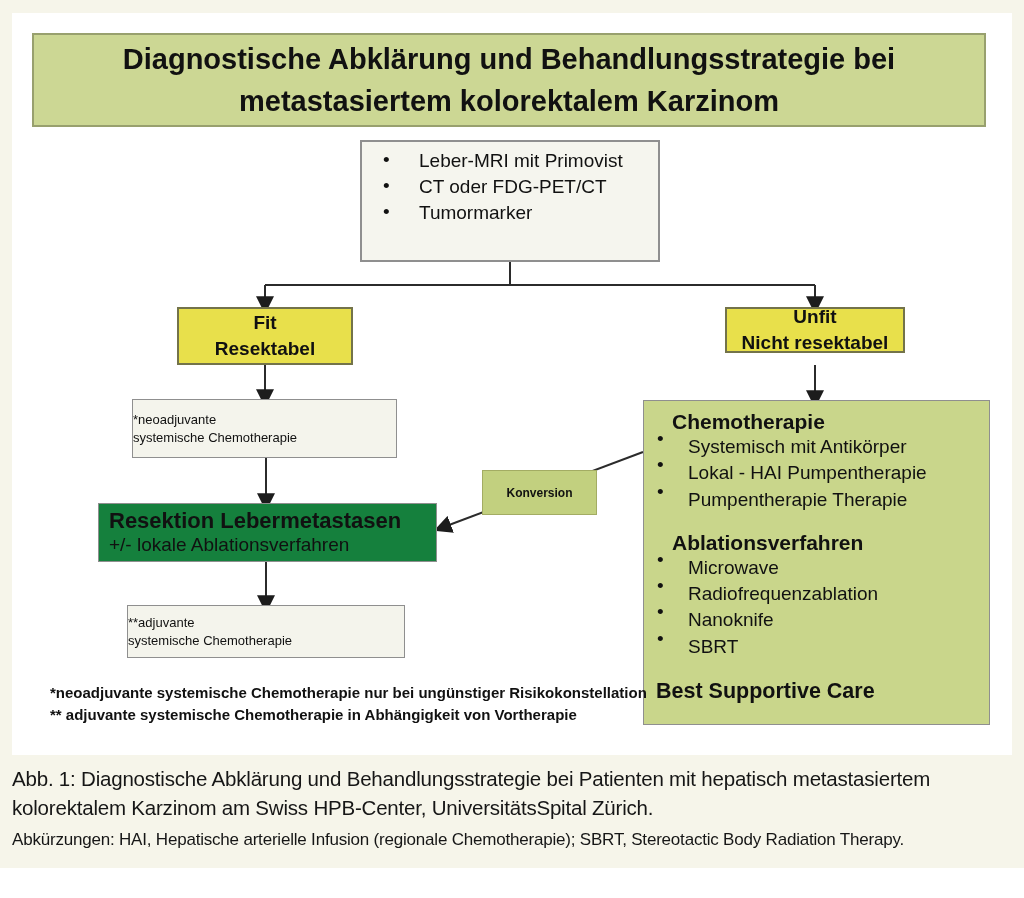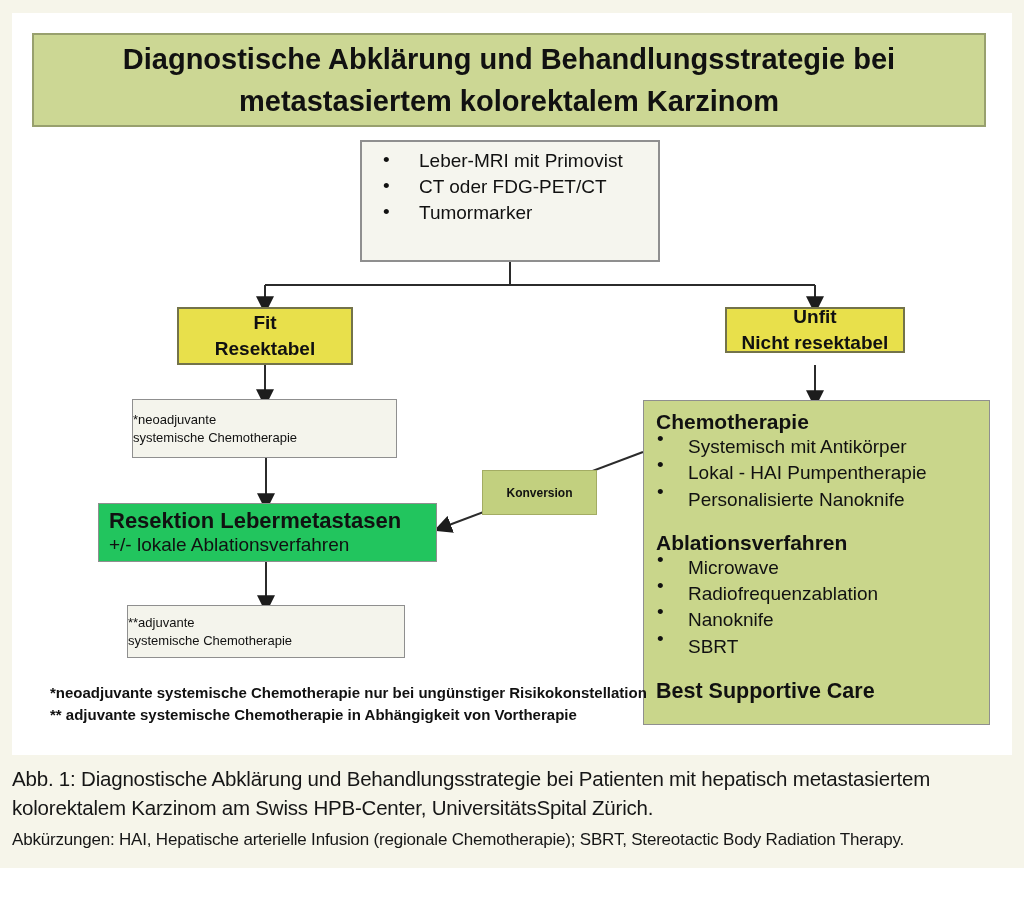--- a/index.html
+++ b/index.html
@@ -57,40 +57,40 @@
     background: #f4f4ec; border: 1.5px solid #8f8f8f;
     font-size: 13px; line-height: 1.35;
     display: flex; flex-direction: column; justify-content: center;
     padding: 4px 0;
   }
   .neo-box { left: 132px; top: 399px; width: 265px; height: 59px; }
   .adj-box { left: 127px; top: 605px; width: 278px; height: 53px; }
 
   .resektion-box {
     left: 98px; top: 503px; width: 339px; height: 59px;
-    background: #22c55e; border: 1.5px solid #8f8f8f;
+    background: #15803d; border: 1.5px solid #8f8f8f;
     display: flex; flex-direction: column; justify-content: center;
     padding: 4px 10px;
   }
   .resektion-box .line1 { font-weight: bold; font-size: 22px; line-height: 1.15; }
   .resektion-box .line2 { font-size: 19px; line-height: 1.2; }
 
   .konversion-box {
     left: 482px; top: 470px; width: 115px; height: 45px;
     background: #c2d07f; border: 1px solid #a3ac63;
     display: flex; align-items: center; justify-content: center;
     font-weight: bold; font-size: 12px;
   }
 
   .treatment-box {
     left: 643px; top: 400px; width: 347px; height: 325px;
     background: #c9d68b; border: 1.5px solid #8f8f8f;
     padding: 8px 12px;
   }
-  .treatment-box .box-heading { font-weight: bold; font-size: 21px; line-height: 1.2; }
+  .treatment-box .box-heading { font-weight: bold; font-size: 21px; line-height: 1.2; margin-left: 16px; }
   .raised-list { list-style: none; margin: 0 0 0 0; padding: 0; font-size: 19px; line-height: 1.38; }
   .raised-list li { position: relative; padding-left: 32px; }
   .raised-list li .bullet { position: absolute; left: 1px; top: -8px; font-size: 19px; }
   .treatment-gap { height: 17px; }
   .bsc-heading { font-weight: bold; font-size: 21.5px; margin-top: 2px; }
 
   .footnotes {
     left: 50px; top: 682px; width: 640px;
     font-size: 15px; font-weight: bold; line-height: 1.45;
   }
@@ -184,21 +184,21 @@
       <li>
         <span class="bullet">•</span>
         <span>Systemisch mit Antikörper</span>
       </li>
       <li>
         <span class="bullet">•</span>
         <span>Lokal - HAI Pumpentherapie</span>
       </li>
       <li>
         <span class="bullet">•</span>
-        <span>Personalisierte Nanoknife</span>
+        <span>Pumpentherapie Therapie</span>
       </li>
     </ul>
     <div class="treatment-gap"></div>
     <div class="box-heading">Ablationsverfahren</div>
     <ul class="raised-list">
       <li>
         <span class="bullet">•</span>
         <span>Microwave</span>
       </li>
       <li>

